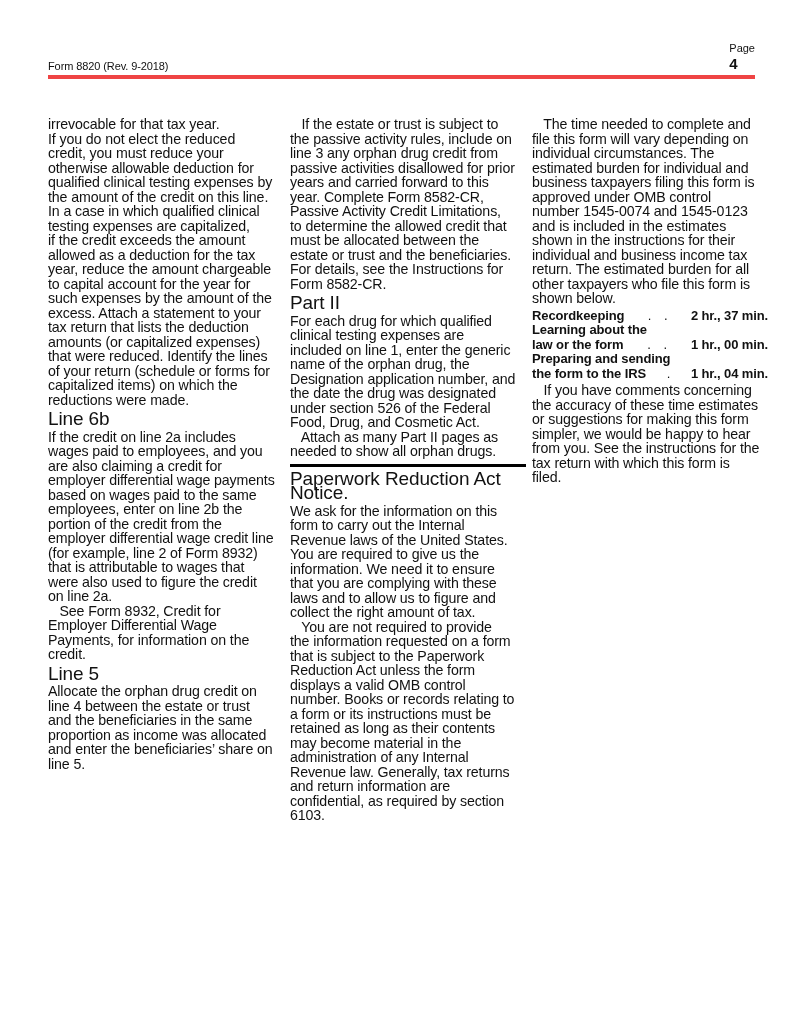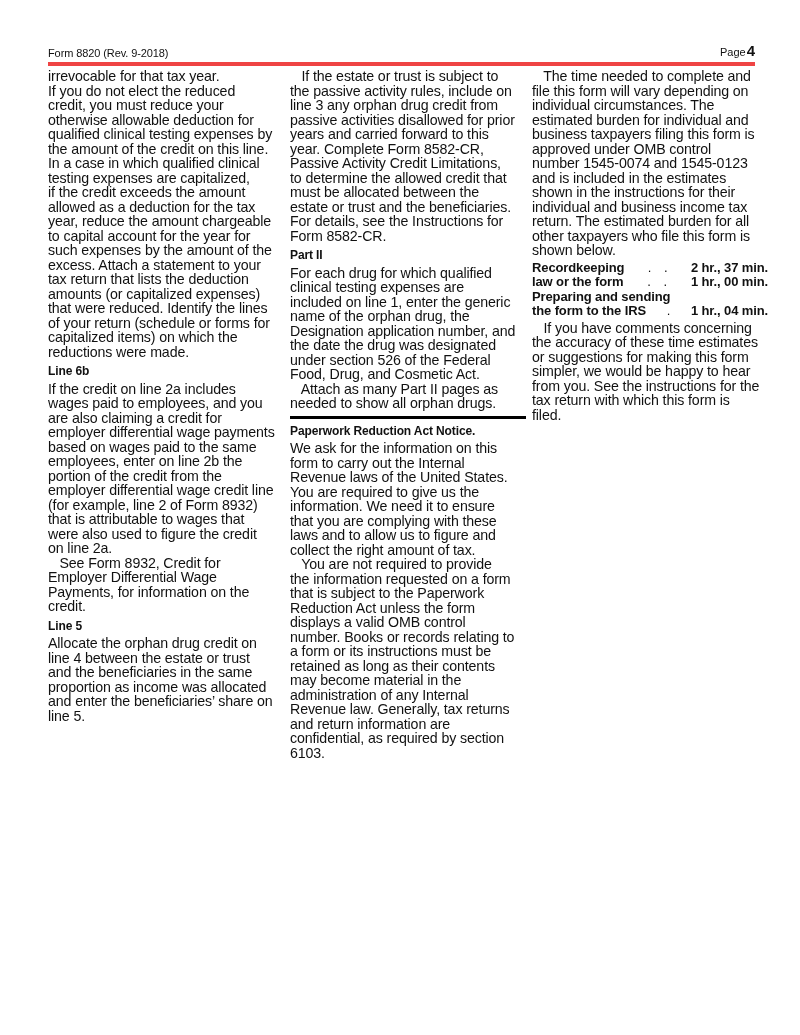--- a/index.html
+++ b/index.html
@@ -14,44 +14,44 @@
   .page-header {
     position: absolute;
     left: 48px; right: 45px; top: 42px;
     display: flex;
     justify-content: space-between;
     align-items: flex-end;
     border-bottom: 4px solid #ef4444;
     padding-bottom: 3px;
   }
   .form-id { font-size: 11px; letter-spacing: -0.1px; }
-  .page-right { font-size: 11px; display: flex; align-items: baseline; gap: 1px; }
+  .page-right { font-size: 11px; display: flex; align-items: baseline; gap: 1px; flex-direction: column; }
   .page-num { font-weight: bold; font-size: 15px; }
 
   .columns {
     position: absolute;
     left: 48px; top: 69px;
     display: flex;
     gap: 6px;
   }
-  .col { width: 236px; flex: 0 0 236px; }
+  .col { width: 236px; flex: 0 0 236px; margin-top: 48px; }
 
   .col p {
     margin: 0;
     font-size: 14.2px;
     line-height: 14.5px;
     letter-spacing: -0.12px;
     white-space: pre;
   }
   .col h3 {
     margin: 5px 0 3px 0;
-    font-size: 12px;
+    font-size: 19px;
     line-height: 14.5px;
     letter-spacing: -0.12px;
-    font-weight: bold;
+    font-weight: normal;
   }
   .notice-head { margin: 4px 0 0 0; }
   .thick-rule {
     height: 3px;
     background: #000;
     margin: 5px 0 2px 0;
   }
   .burden { margin-top: 3px; }
   .b-line {
     display: flex;
@@ -189,20 +189,23 @@
 return. The estimated burden for all
 other taxpayers who file this form is
 shown below.</p>
     <div class="burden">
       <div class="b-line">
         <span class="b-label">Recordkeeping</span>
         <span class="b-dots">.  .</span>
         <span class="b-val">2 hr., 37 min.</span>
       </div>
       <div class="b-line">
+        <span class="b-label">Learning about the</span>
+      </div>
+      <div class="b-line">
         <span class="b-label">law or the form</span>
         <span class="b-dots">.  .</span>
         <span class="b-val">1 hr., 00 min.</span>
       </div>
       <div class="b-line">
         <span class="b-label">Preparing and sending</span>
       </div>
       <div class="b-line">
         <span class="b-label">the form to the IRS</span>
         <span class="b-dots">.</span>

